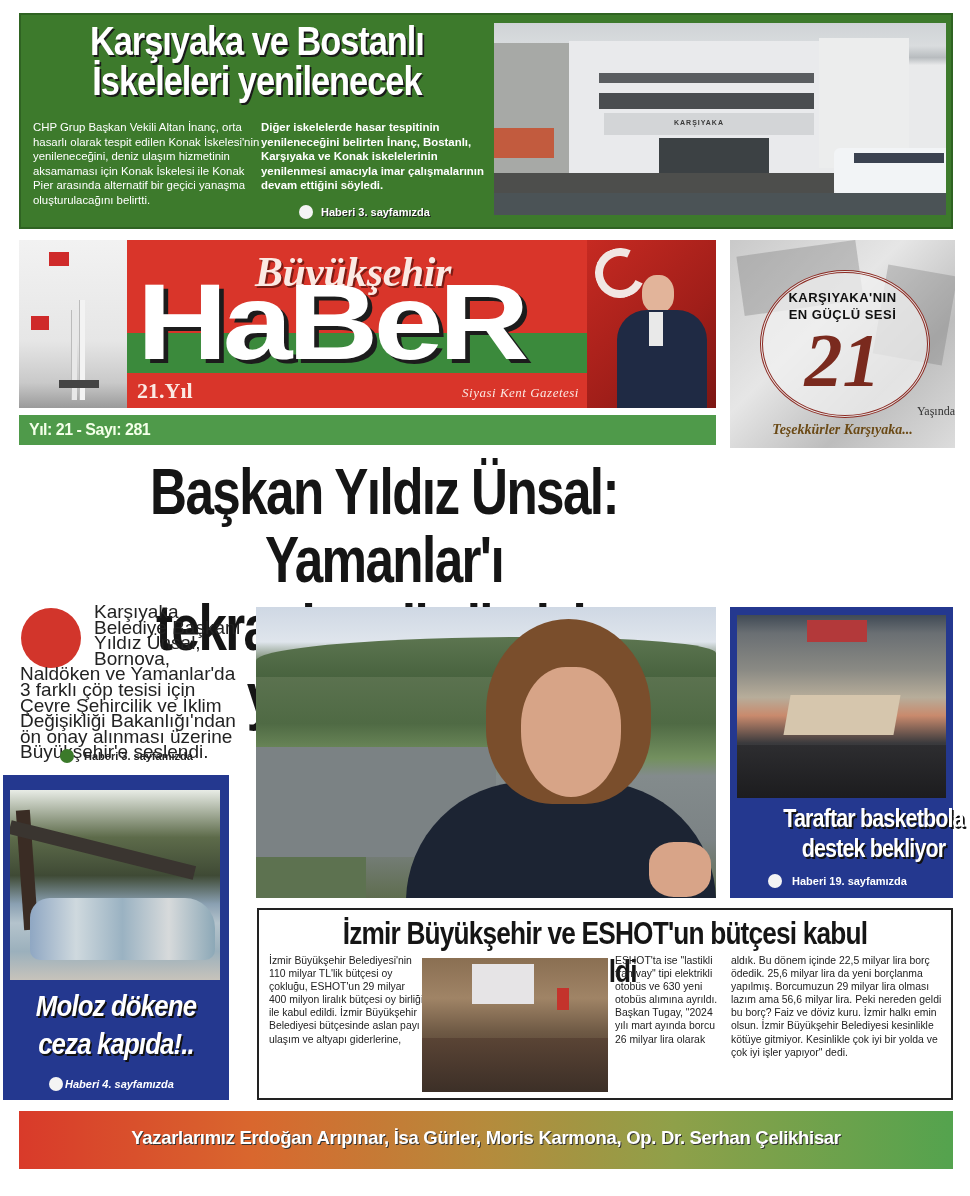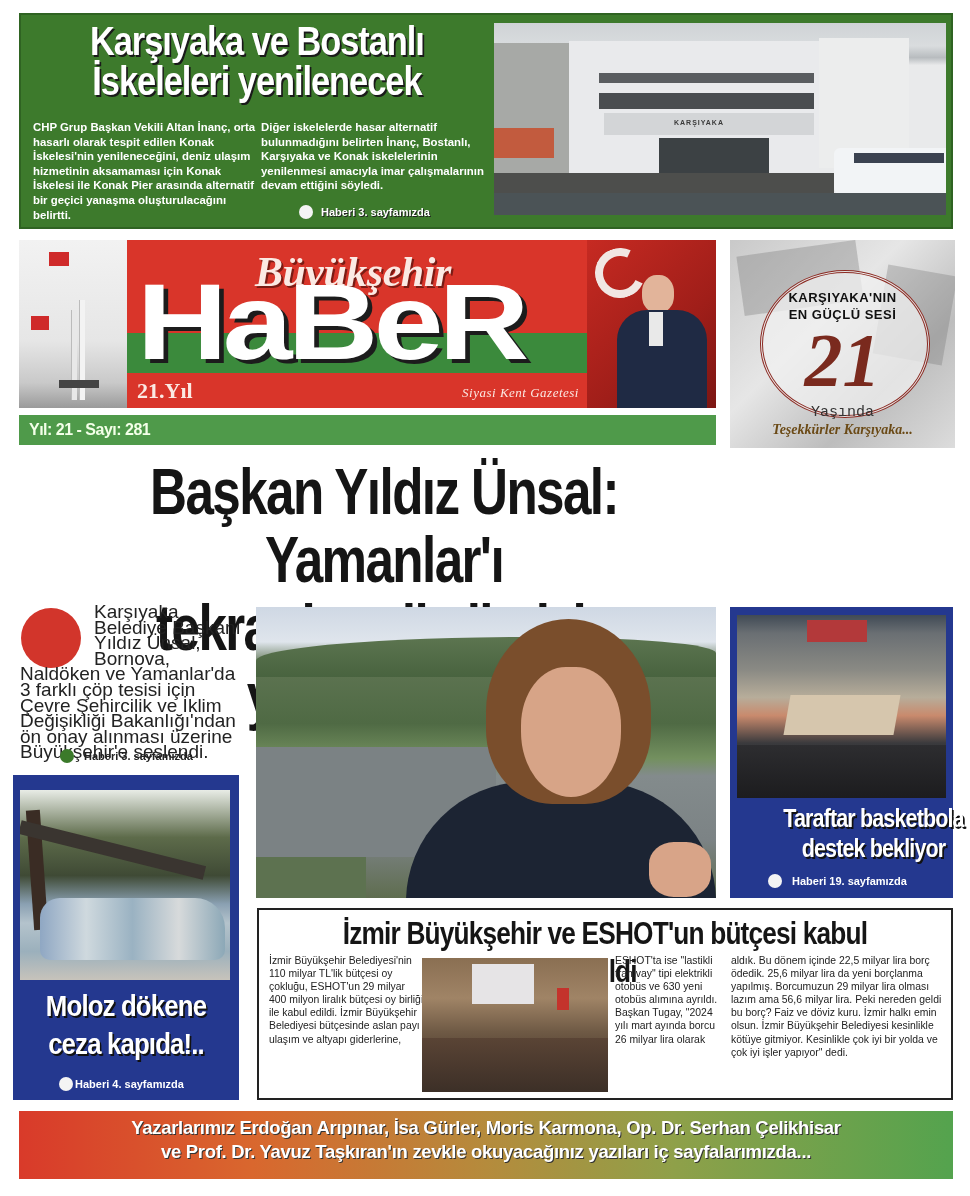--- a/index.html
+++ b/index.html
@@ -3,21 +3,21 @@
 <meta charset="utf-8">
 <style>
   * { box-sizing: border-box; margin: 0; padding: 0; }
   html, body { width: 970px; height: 1196px; background: #ffffff; overflow: hidden; }
   body { position: relative; font-family: "Liberation Sans", sans-serif; color: #111; }
   .abs { position: absolute; }
 
   
   #top-story { left: 19px; top: 13px; width: 934px; height: 216px; background: #3d7a2c; border: 2px solid #2f6322; }
   #top-headline { left: 8px; top: 6px; width: 456px; color: #fff; font-family: "Liberation Sans", sans-serif; font-weight: bold; font-size: 40px; line-height: 40px; text-align: center; letter-spacing: -1.2px; transform: scaleX(0.86); transform-origin: left top; width: 530px; text-shadow: 2px 2px 0 #1a1a1a; }
-  #top-col1 { left: 12px; top: 105px; width: 232px; color: #fff; font-size: 11.4px; font-weight: bold; line-height: 14.6px; }
+  #top-col1 { left: 12px; top: 105px; width: 232px; color: #fff; font-size: 11.4px; font-weight: normal; line-height: 14.6px; }
   #top-col2 { left: 240px; top: 105px; width: 232px; color: #fff; font-size: 11.4px; font-weight: bold; line-height: 14.6px; }
   #top-ref { left: 278px; top: 190px; color: #fff; font-size: 11px; font-weight: bold; display: flex; align-items: center; gap: 8px; text-shadow: 1px 1px 0 #222; }
   .dot { display: inline-block; width: 14px; height: 14px; border-radius: 50%; background: #f4f4f4; }
   #top-photo { left: 473px; top: 8px; width: 452px; height: 192px; overflow: hidden; background: linear-gradient(#cfd3d6 0%, #d9dcde 12%, #b8bcbf 18%, #e9eaeb 22%); }
 
   
   .bldg { position: absolute; }
 
   
   #mast-left { left: 19px; top: 240px; width: 108px; height: 168px; background: linear-gradient(#f2f2f2 0%, #e6e6e6 60%, #c9c9c9 85%, #9a9a9a 100%); overflow: hidden; }
@@ -29,21 +29,21 @@
   #mast-yil { left: 10px; top: 138px; color: #fbe9e3; font-family: "Liberation Serif", serif; font-size: 22px; font-weight: bold; }
   #mast-tagline { right: 8px; top: 145px; color: #fbe9e3; font-family: "Liberation Serif", serif; font-style: italic; font-size: 13px; letter-spacing: 0.5px; }
 
   #issue-bar { left: 19px; top: 415px; width: 697px; height: 30px; background: #4f9a4a; color: #f3ffe8; font-weight: bold; font-size: 16px; line-height: 30px; padding: 0 10px; display: flex; justify-content: space-between; transform-origin: left; letter-spacing: -0.5px; }
 
   #anniv { left: 730px; top: 240px; width: 225px; height: 208px; background: linear-gradient(135deg, #c9c9c9, #e6e6e6 40%, #bdbdbd 70%, #dcdcdc); overflow: hidden; }
   #anniv-oval { left: 30px; top: 30px; width: 170px; height: 148px; border: 3px double #8b2a22; border-radius: 50%; background: rgba(240,240,240,0.75); }
   #anniv-line1 { left: 0; top: 50px; width: 225px; text-align: center; font-weight: bold; font-size: 13px; letter-spacing: 0.5px; color: #111; }
   #anniv-line2 { left: 0; top: 67px; width: 225px; text-align: center; font-weight: bold; font-size: 13px; letter-spacing: 0.5px; color: #111; }
   #anniv-num { left: 0; top: 80px; width: 225px; text-align: center; font-family: "Liberation Serif", serif; font-style: italic; font-weight: bold; font-size: 76px; line-height: 80px; color: #7a2a1e; }
-  #anniv-yasinda { left: 0; top: 164px; width: 225px; text-align: center; font-family: Liberation Mono, monospace; font-size: 15px; color: #333; }
+  #anniv-yasinda { left: 0; top: 164px; width: 225px; text-align: right; font-family: Liberation Serif, serif; font-size: 12px; color: #333; }
   #anniv-thanks { left: 0; top: 182px; width: 225px; text-align: center; font-family: "Liberation Serif", serif; font-style: italic; font-weight: bold; font-size: 14px; color: #6b4a16; }
 
   
   #main-headline { left: 0; top: 458px; width: 768px; text-align: center; font-family: "Liberation Sans", sans-serif; font-weight: bold; font-size: 64px; line-height: 68px; color: #151515; letter-spacing: -2px; }
   #main-headline span { display: block; transform: scaleX(0.8); }
 
   
   #lead-dot { left: 21px; top: 608px; width: 60px; height: 60px; border-radius: 50%; background: #d2352b; }
   #lead-text { left: 20px; top: 604px; width: 222px; font-size: 19px; line-height: 15.6px; color: #222; }
   #lead-text::before { content: ""; float: left; width: 74px; height: 60px; }
@@ -54,48 +54,48 @@
   #main-photo { left: 256px; top: 607px; width: 460px; height: 291px; overflow: hidden; background: linear-gradient(#cfd8e4 0%, #dfe5ec 12%, #5e7452 20%, #4f6a44 40%, #73905f 52%, #838b8c 58%, #7c8385 80%, #5f6d4f 100%); }
 
   
   #sport-box { left: 730px; top: 607px; width: 223px; height: 291px; background: #24388f; }
   #sport-photo { left: 7px; top: 8px; width: 209px; height: 183px; overflow: hidden; background: linear-gradient(#404a55 0%, #6a6f73 10%, #8a8a84 30%, #b7ad9a 45%, #c98a6d 55%, #3a3a3d 70%, #2a2a2c 100%); }
   #sport-title { left: 0; top: 196px; width: 223px; text-align: center; color: #fff; font-weight: bold; font-size: 25px; line-height: 30px; letter-spacing: -1px; text-shadow: 2px 2px 0 #111; margin-left: 32px; }
   #sport-title span { display: block; transform: scaleX(0.86); }
   #sport-ref { left: 38px; top: 267px; display: flex; align-items: center; gap: 10px; color: #fff; font-size: 11px; font-weight: bold; }
 
   
-  #moloz-box { left: 13px; top: 775px; width: 226px; height: 325px; background: #24388f; }
+  #moloz-box { left: 3px; top: 775px; width: 226px; height: 325px; background: #24388f; font-style: italic; }
   #moloz-photo { left: 7px; top: 15px; width: 210px; height: 190px; overflow: hidden; background: linear-gradient(#e8ece6 0%, #5d6b4a 25%, #3f4a35 45%, #8aa0b2 60%, #b4c3cc 70%, #9bb0bc 85%, #c7c3bb 100%); }
   #moloz-title { left: 0; top: 212px; width: 226px; text-align: center; color: #fff; font-weight: bold; font-size: 30px; line-height: 38px; letter-spacing: -1px; text-shadow: 2px 2px 0 #111; }
   #moloz-title span { display: block; transform: scaleX(0.86); }
   #moloz-ref { left: 46px; top: 302px; display: flex; align-items: center; gap: 2px; color: #fff; font-size: 11px; font-weight: bold; }
 
   
   #budget-box { left: 257px; top: 908px; width: 696px; height: 192px; border: 2px solid #222; background: #fff; }
   #budget-title { left: 0; top: 4px; width: 692px; text-align: center; font-weight: bold; font-size: 32px; line-height: 38px; color: #151515; letter-spacing: -1px; }
   #budget-title span { display: block; transform: scaleX(0.82); }
   #budget-col1 { left: 10px; top: 44px; width: 155px; font-size: 10.4px; line-height: 13.1px; color: #222; }
   #budget-photo { left: 163px; top: 48px; width: 186px; height: 134px; overflow: hidden; background: linear-gradient(#8a6f52 0%, #a08466 30%, #6f5a45 55%, #4a3a2e 80%, #6d5640 100%); }
   #budget-col2 { left: 356px; top: 44px; width: 112px; font-size: 10.4px; line-height: 13.1px; color: #222; }
   #budget-col3 { left: 472px; top: 44px; width: 212px; font-size: 10.4px; line-height: 13.1px; color: #222; }
 
   
-  #writers-banner { left: 19px; top: 1111px; width: 934px; height: 68px; background: linear-gradient(90deg, #d93a2a 0%, #d9672e 25%, #b58b3c 50%, #8fa049 70%, #54a34e 100%); color: #fff; font-weight: bold; font-size: 18.5px; line-height: 24px; text-align: center; padding-top: 5px; text-shadow: 1px 1px 0 #333; letter-spacing: -0.3px; }
+  #writers-banner { left: 19px; top: 1111px; width: 934px; height: 58px; background: linear-gradient(90deg, #d93a2a 0%, #d9672e 25%, #b58b3c 50%, #8fa049 70%, #54a34e 100%); color: #fff; font-weight: bold; font-size: 18.5px; line-height: 24px; text-align: center; padding-top: 15px; text-shadow: 1px 1px 0 #333; letter-spacing: -0.3px; }
 </style>
 </head>
 <body>
 
 <section id="top-story" class="abs">
   <h2 id="top-headline" class="abs">
     <span style="display:block">Karşıyaka ve Bostanlı</span>
     <span style="display:block">İskeleleri yenilenecek</span>
   </h2>
   <p id="top-col1" class="abs">CHP Grup Başkan Vekili Altan İnanç, orta hasarlı olarak tespit edilen Konak İskelesi'nin yenileneceğini, deniz ulaşım hizmetinin aksamaması için Konak İskelesi ile Konak Pier arasında alternatif bir geçici yanaşma oluşturulacağını belirtti.</p>
-  <p id="top-col2" class="abs">Diğer iskelelerde hasar alternatif bulunmadığını belirten İnanç, Bostanlı, Karşıyaka ve Konak iskelelerinin yenilenmesi amacıyla imar çalışmalarının devam ettiğini söyledi.</p>
+  <p id="top-col2" class="abs">Diğer iskelelerde hasar tespitinin yenileneceğini belirten İnanç, Bostanlı, Karşıyaka ve Konak iskelelerinin yenilenmesi amacıyla imar çalışmalarının devam ettiğini söyledi.</p>
   <div id="top-ref" class="abs">
     <span class="dot"></span>
     <span>Haberi 3. sayfamızda</span>
   </div>
   <div id="top-photo" class="abs">
     <div class="bldg" style="left:0;top:20px;width:80px;height:130px;background:#a7a9a6;"></div>
     <div class="bldg" style="left:0;top:105px;width:60px;height:30px;background:#c25b3e;"></div>
     <div class="bldg" style="left:75px;top:18px;width:250px;height:140px;background:#e9eaec;"></div>
     <div class="bldg" style="left:105px;top:50px;width:215px;height:10px;background:#5a5d60;"></div>
     <div class="bldg" style="left:105px;top:70px;width:215px;height:16px;background:#4a4d50;"></div>
@@ -211,14 +211,13 @@
     <div class="abs" style="left:50px;top:6px;width:62px;height:40px;background:#e6e4e6;"></div>
     <div class="abs" style="left:135px;top:30px;width:12px;height:22px;background:#c4332c;"></div>
     <div class="abs" style="left:0;top:80px;width:186px;height:54px;background:linear-gradient(#5a4435,#3c2f27);"></div>
   </div>
   <p id="budget-col2" class="abs">ESHOT'ta ise "lastikli tramvay" tipi elektrikli otobüs ve 630 yeni otobüs alımına ayrıldı. Başkan Tugay, "2024 yılı mart ayında borcu 26 milyar lira olarak</p>
   <p id="budget-col3" class="abs">aldık. Bu dönem içinde 22,5 milyar lira borç ödedik. 25,6 milyar lira da yeni borçlanma yapılmış. Borcumuzun 29 milyar lira olması lazım ama 56,6 milyar lira. Peki nereden geldi bu borç? Faiz ve döviz kuru. İzmir halkı emin olsun.  İzmir Büyükşehir Belediyesi kesinlikle kötüye gitmiyor. Kesinlikle çok iyi bir yolda ve çok iyi işler yapıyor" dedi.</p>
 </section>
 
 <footer id="writers-banner" class="abs">
   <div>Yazarlarımız Erdoğan Arıpınar, İsa Gürler, Moris Karmona, Op. Dr. Serhan Çelikhisar</div>
-  <div>ve Prof. Dr. Yavuz Taşkıran'ın zevkle okuyacağınız yazıları iç sayfalarımızda...</div>
 </footer>
 
 </body></html>

